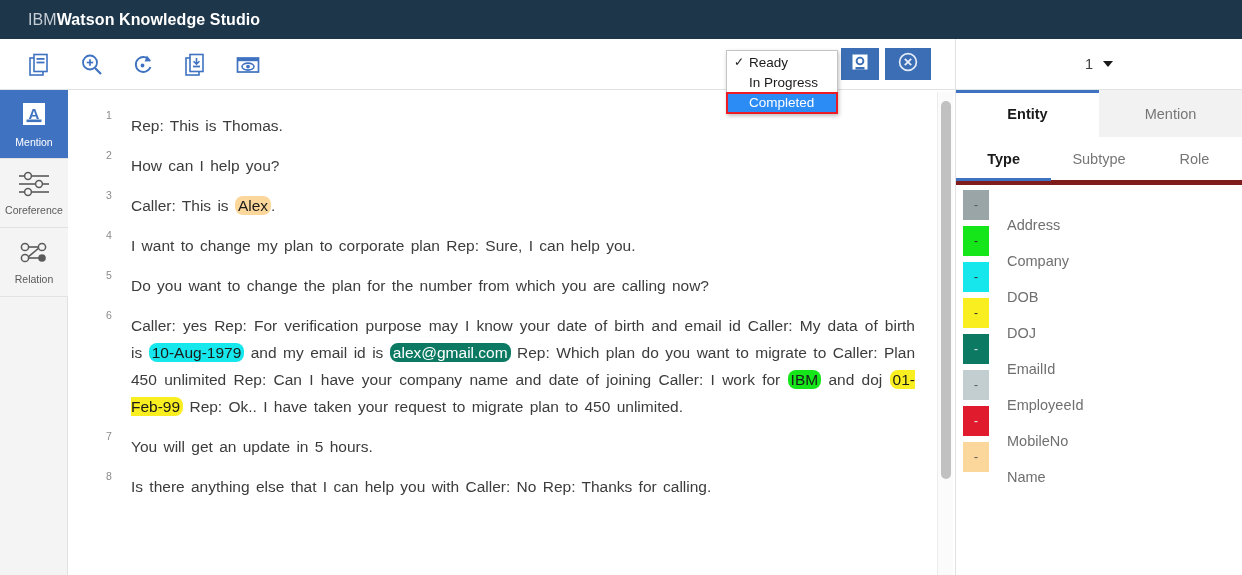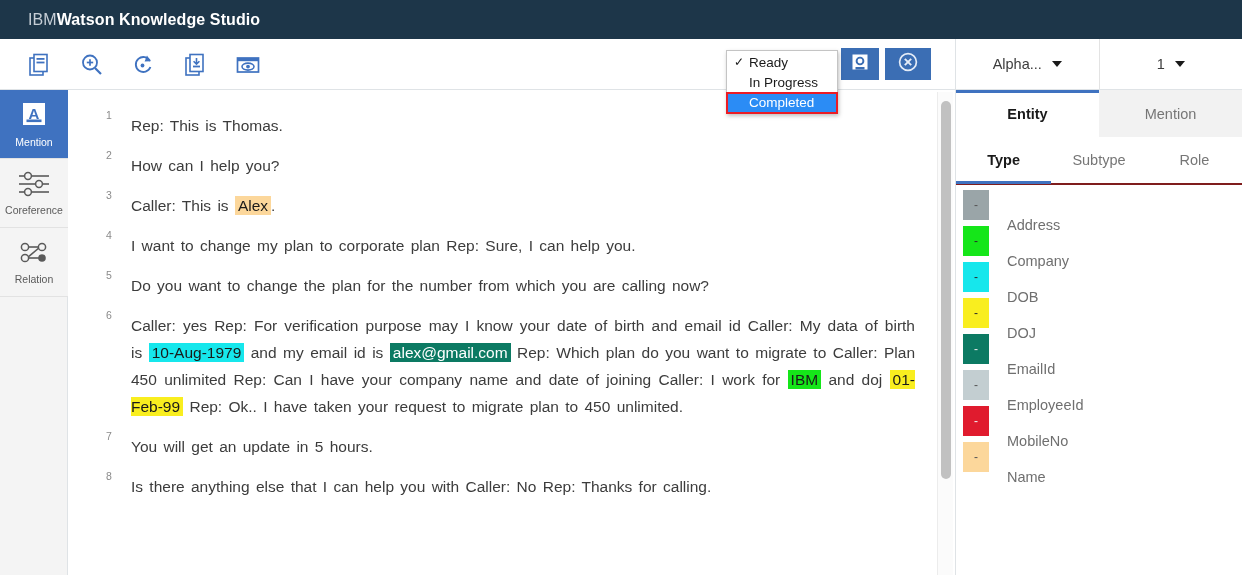--- a/index.html
+++ b/index.html
@@ -94,21 +94,21 @@
   .line-num {
     position: absolute; left: -25px; top: -3px; font-size: 10.5px; color: #8a8a8a;
   }
   .line-text {
     font-size: 15.5px; color: #3c3c3c; line-height: 27px;
     text-align: justify; text-align-last: left;
     word-spacing: 2px;
   }
   .line-text.nojust { text-align: left; }
   mark {
-    padding: 1px 3px; color: #1a1a1a; border-radius: 0;
+    padding: 1px 3px; color: #1a1a1a; border-radius: 8px;
   }
 
   
   .doc-scroll {
     position: absolute; left: 937px; top: 92px; width: 16px; height: 483px;
     background: #fbfbfb; border-left: 1px solid #ececec; z-index: 5;
   }
   .doc-thumb {
     position: absolute; left: 3px; top: 9px; width: 10px; height: 378px;
     background: #c1c1c1; border-radius: 5px;
@@ -133,21 +133,21 @@
   .rp-tab {
     flex: 1; display: flex; align-items: center; justify-content: center;
     font-size: 14.5px; cursor: pointer; position: relative; text-align: center;
   }
   .rp-tab.active { color: #1a1a1a; font-weight: 700; background: #ffffff; }
   .rp-tab.inactive { color: #767676; background: #f2f2f2; }
   .rp-tab.active::before {
     content: ""; position: absolute; left: 0; right: 0; top: 0; height: 3px; background: #3f72c0;
   }
 
-  .rp-subtabs { display: flex; height: 48px; border-bottom: 2px solid #7f1d1d; }
+  .rp-subtabs { display: flex; height: 48px; border-bottom: 5px solid #7f1d1d; }
   .rp-subtab {
     flex: 1; display: flex; align-items: center; justify-content: center;
     font-size: 14.5px; cursor: pointer; position: relative; color: #767676;
   }
   .rp-subtab.active { color: #1a1a1a; font-weight: 700; }
   .rp-subtab.active::after {
     content: ""; position: absolute; left: 0; right: 0; bottom: -1px; height: 3px; background: #3f72c0;
   }
 
   .type-list { padding-top: 2px; }
@@ -349,24 +349,20 @@
   </div>
 
   <div class="doc-scroll">
     <div class="doc-thumb"></div>
   </div>
 
   <div class="rpanel">
 
     <div class="rp-selects">
       <div class="rp-select">
-        <span>Alpha...</span>
-        <span class="caret"></span>
-      </div>
-      <div class="rp-select">
         <span>1</span>
         <span class="caret"></span>
       </div>
     </div>
 
     <div class="rp-tabs">
       <div class="rp-tab active">
         <span>Entity</span>
       </div>
       <div class="rp-tab inactive">

